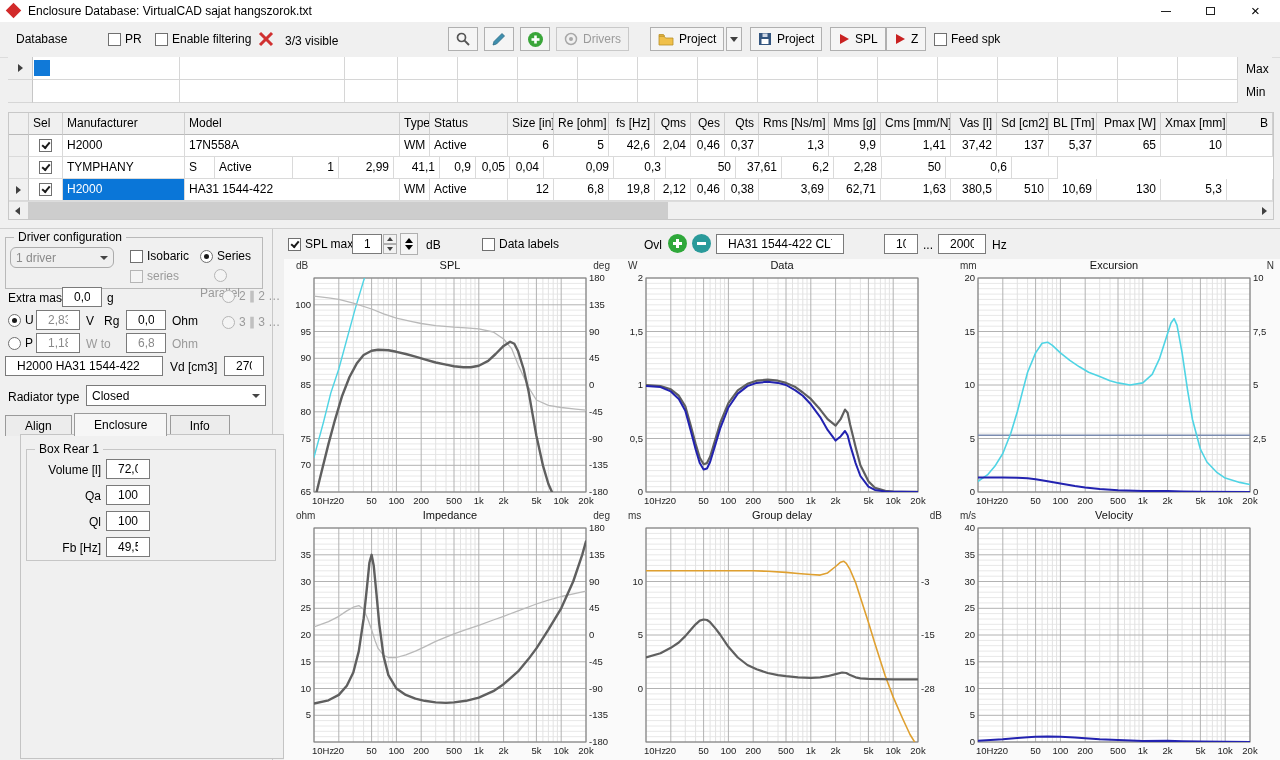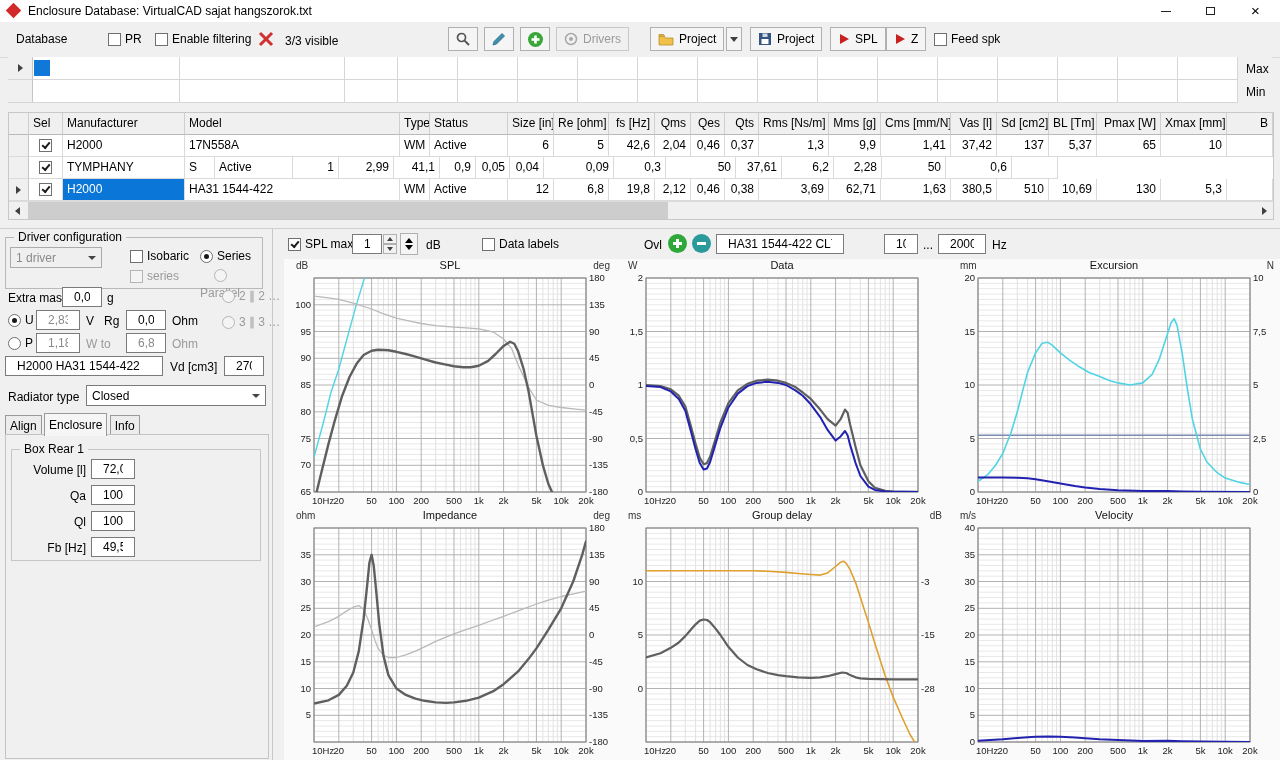--- a/index.html
+++ b/index.html
@@ -89,24 +89,24 @@
   #charts{position:absolute;left:284px;top:30px;width:996px;height:502px;background:#fafafa;
           display:grid;grid-template-columns:332px 332px 332px;grid-template-rows:250px 250px;}
   .chart{position:relative;}
   .chart-head{position:relative;height:14px;font-size:10px;color:#333;}
   .chart-title{position:absolute;left:0;right:0;text-align:center;font-size:11px;color:#111;}
   .unit-l{position:absolute;left:12px;top:1px;}
   .unit-r{position:absolute;right:6px;top:1px;}
   svg text{font-family:"Liberation Sans",sans-serif;}
 
   
-  .tab{display:inline-block;height:20px;line-height:20px;padding:0 4px;border:1px solid #9a9a9a;border-bottom:none;
+  .tab{display:inline-block;height:20px;line-height:20px;padding:0 19px;border:1px solid #9a9a9a;border-bottom:none;
        background:#ececec;margin-right:-1px;vertical-align:bottom;}
   .tab.active{background:#f6f6f6;height:22px;line-height:22px;position:relative;z-index:2;}
-  #tabpage{position:absolute;left:5px;top:205px;width:264px;height:325px;border:1px solid #c4c4c4;background:#f0f0f0;box-sizing:border-box;}
+  #tabpage{position:absolute;left:20px;top:205px;width:264px;height:325px;border:1px solid #c4c4c4;background:#f0f0f0;box-sizing:border-box;}
 
   .rlabel{position:absolute;width:75px;text-align:right;white-space:nowrap;}
 
   
   .circbtn{position:absolute;width:19px;height:19px;border-radius:50%;display:flex;align-items:center;justify-content:center;}
   .circbtn .h{width:9px;height:3px;background:#fff;position:absolute;}
   .circbtn .v{width:3px;height:9px;background:#fff;position:absolute;}
 
   .spinner{position:absolute;width:14px;height:20px;}
   .spinbtn{width:14px;height:10px;border:1px solid #b0b0b0;background:#f2f2f2;box-sizing:border-box;display:flex;align-items:center;justify-content:center;}
@@ -376,21 +376,21 @@
       </div>
     </div>
   </div>
 
 <div id="bottom">
 
   <div id="leftpanel">
     <div class="gb" style="left:5px;top:8px;width:258px;height:52px;">
       <div class="gbt">Driver configuration</div>
     </div>
-    <div class="combo disb" style="left:10px;top:18px;width:92px;">
+    <div class="combo disb" style="left:10px;top:18px;width:104px;border-radius:6px;">
       <span>1 driver</span>
     </div>
     <div class="cb" style="left:130px;top:20px;">
       <span class="cbbox"></span>
       <span>Isobaric</span>
     </div>
     <div class="rb checked" style="left:200px;top:20px;">
       <span class="rbdot"></span>
       <span>Series</span>
     </div>

